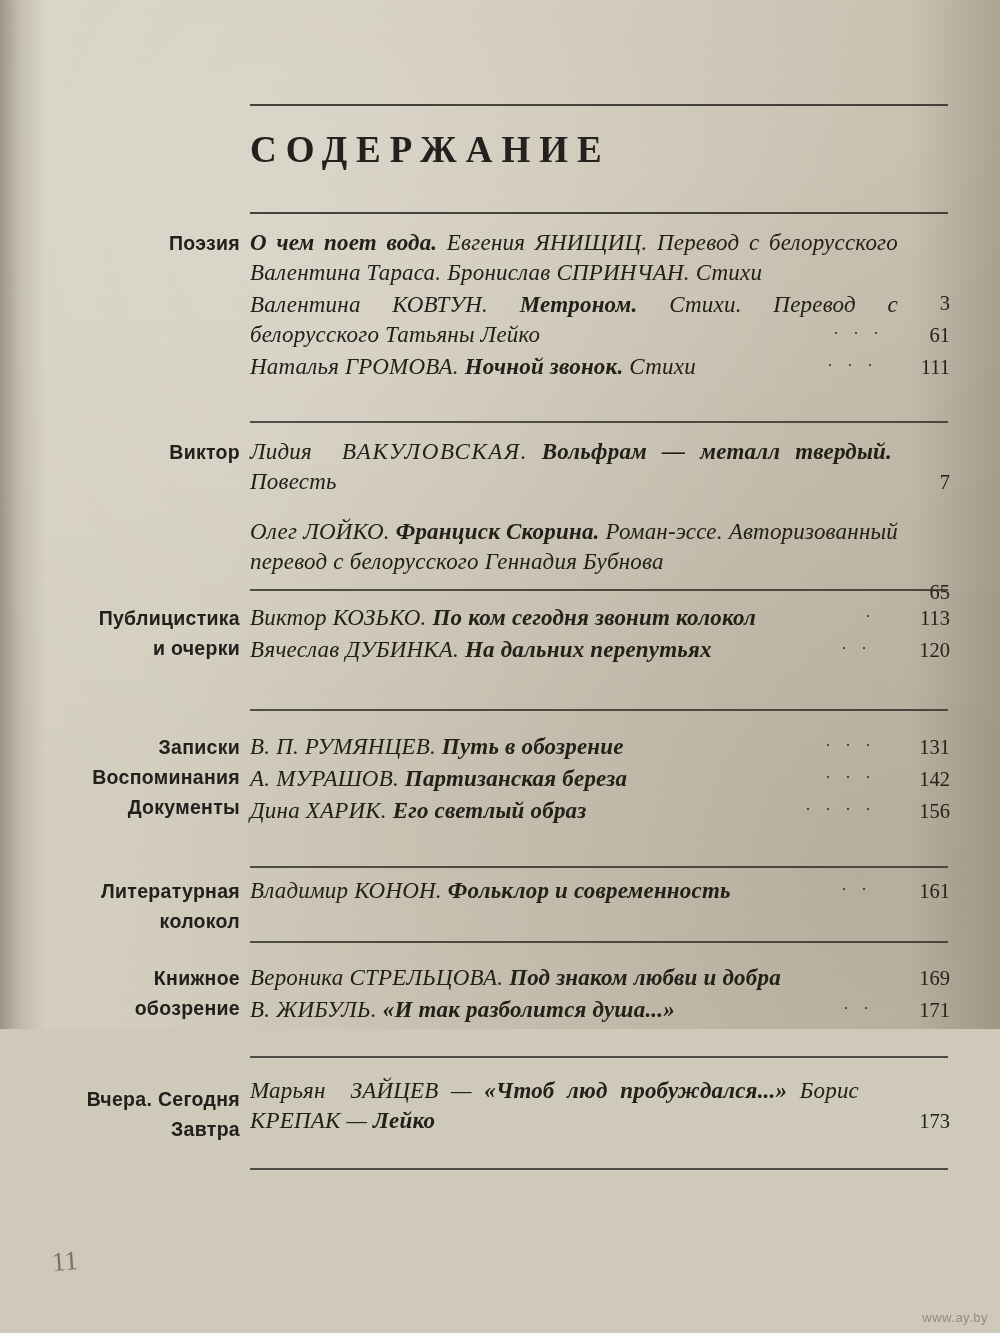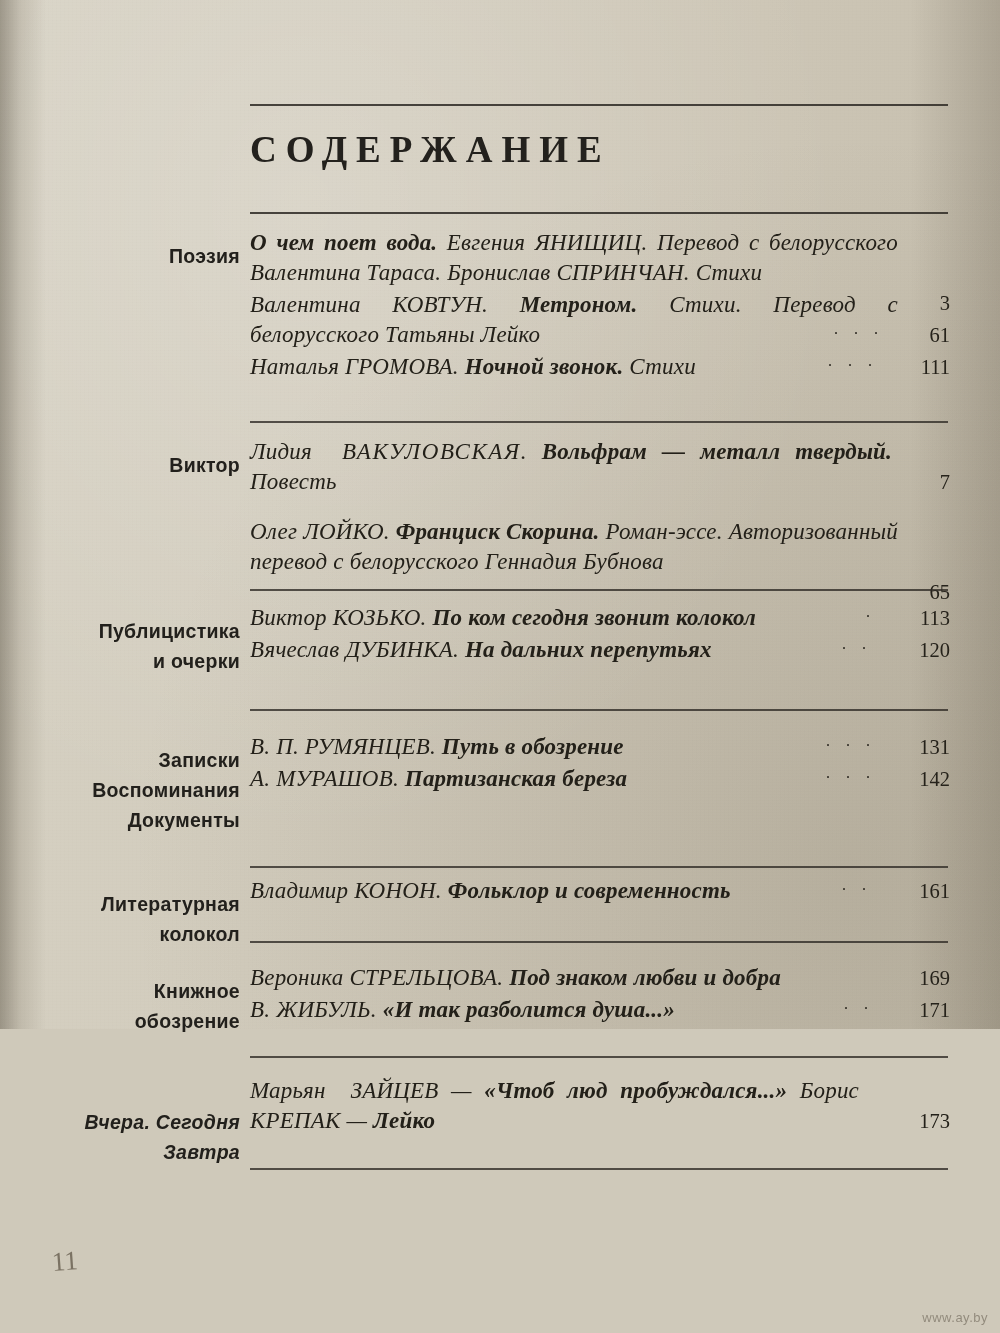--- a/index.html
+++ b/index.html
@@ -85,21 +85,20 @@
     position: absolute;
     left: 40px;
     width: 200px;
     text-align: right;
     font-family: "Liberation Sans", sans-serif;
     font-weight: 700;
     font-size: 19.5px;
     color: #22201c;
     line-height: 30px;
     letter-spacing: .3px;
-    margin-top: 13px;
   }
   .entries {
     position: absolute;
     left: 250px;
     width: 700px;
   }
   .entry {
     position: relative;
     margin-bottom: 2px;
   }
@@ -236,20 +235,25 @@
         <div class="entry">
           <span class="entry-text">В. П. РУМЯНЦЕВ. <span class="b">Путь в обозрение</span></span>
           <span class="dots" style="position:absolute; right:74px; top:0px;">. . .</span>
           <span class="page-num" style="top:0px;">131</span>
         </div>
         <div class="entry">
           <span class="entry-text">А. МУРАШОВ. <span class="b">Партизанская береза</span></span>
           <span class="dots" style="position:absolute; right:74px; top:0px;">. . .</span>
           <span class="page-num" style="top:0px;">142</span>
         </div>
+        <div class="entry">
+          <span class="entry-text">Дина ХАРИК. <span class="b">Его светлый образ</span></span>
+          <span class="dots" style="position:absolute; right:74px; top:0px;">. . . .</span>
+          <span class="page-num" style="top:0px;">156</span>
+        </div>
       </div>
     </div>
 
     <div class="rule thin" style="left:250px; top:866px; width:698px;"></div>
 
     <div class="section" style="top:876px;">
       <div class="sec-label" style="top:0px;">
         <div>Литературная</div>
         <div>колокол</div>
       </div>
@@ -278,21 +282,21 @@
           <span class="entry-text">В. ЖИБУЛЬ. <span class="b">«И так разболится душа...»</span></span>
           <span class="dots" style="position:absolute; right:76px; top:0px;">. .</span>
           <span class="page-num" style="top:0px;">171</span>
         </div>
       </div>
     </div>
 
     <div class="rule thin" style="left:250px; top:1056px; width:698px;"></div>
 
     <div class="section" style="top:1076px;">
-      <div class="sec-label" style="top:18px;font-style:italic;">
+      <div class="sec-label" style="top:8px;">
         <div>Вчера. Сегодня</div>
         <div>Завтра</div>
       </div>
       <div class="entries">
         <div class="entry">
           <span class="entry-text" style="width:640px;">Марьян&nbsp; ЗАЙЦЕВ — <span class="b">«Чтоб люд пробуждался...»</span> Борис&nbsp;&nbsp;&nbsp; КРЕПАК — <span class="b">Лейко</span></span>
           <span class="page-num" style="top:30px;">173</span>
         </div>
       </div>
     </div>

